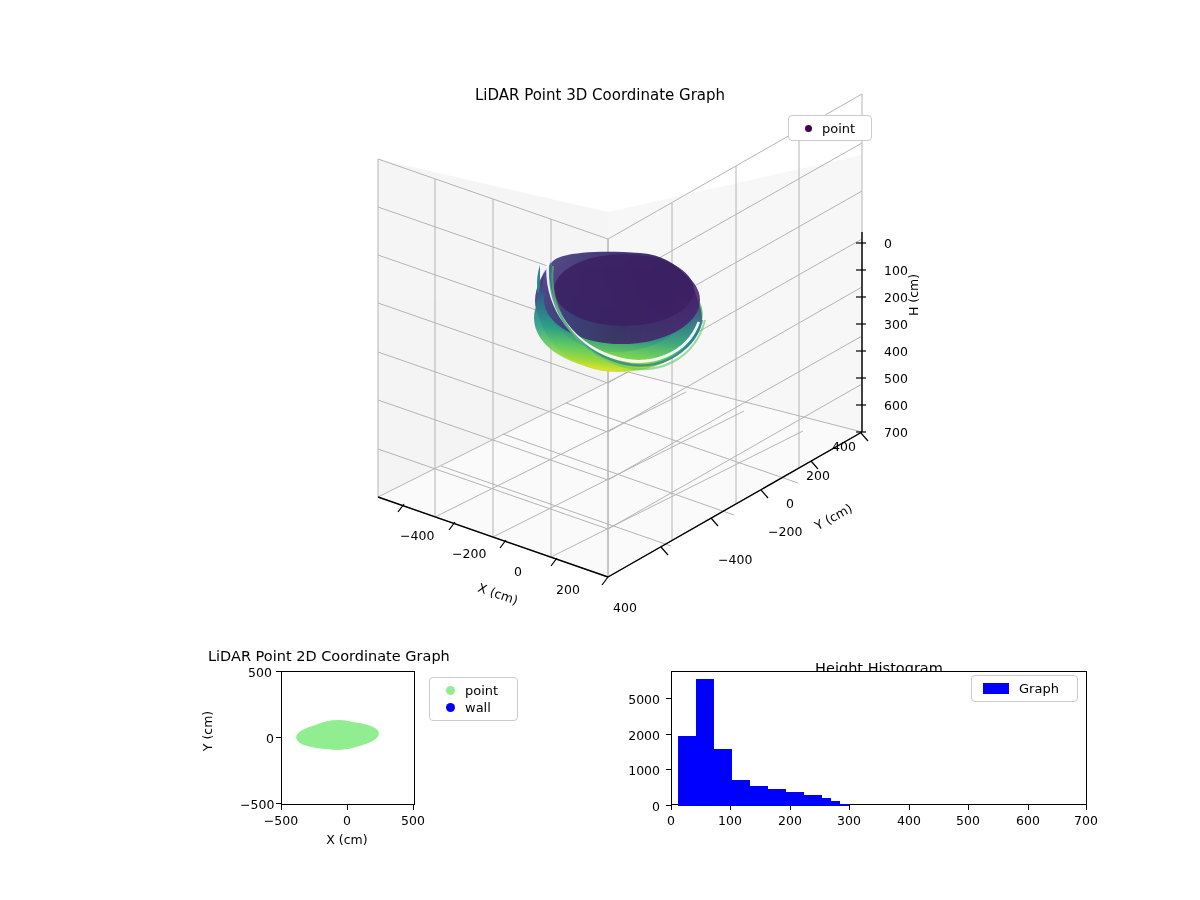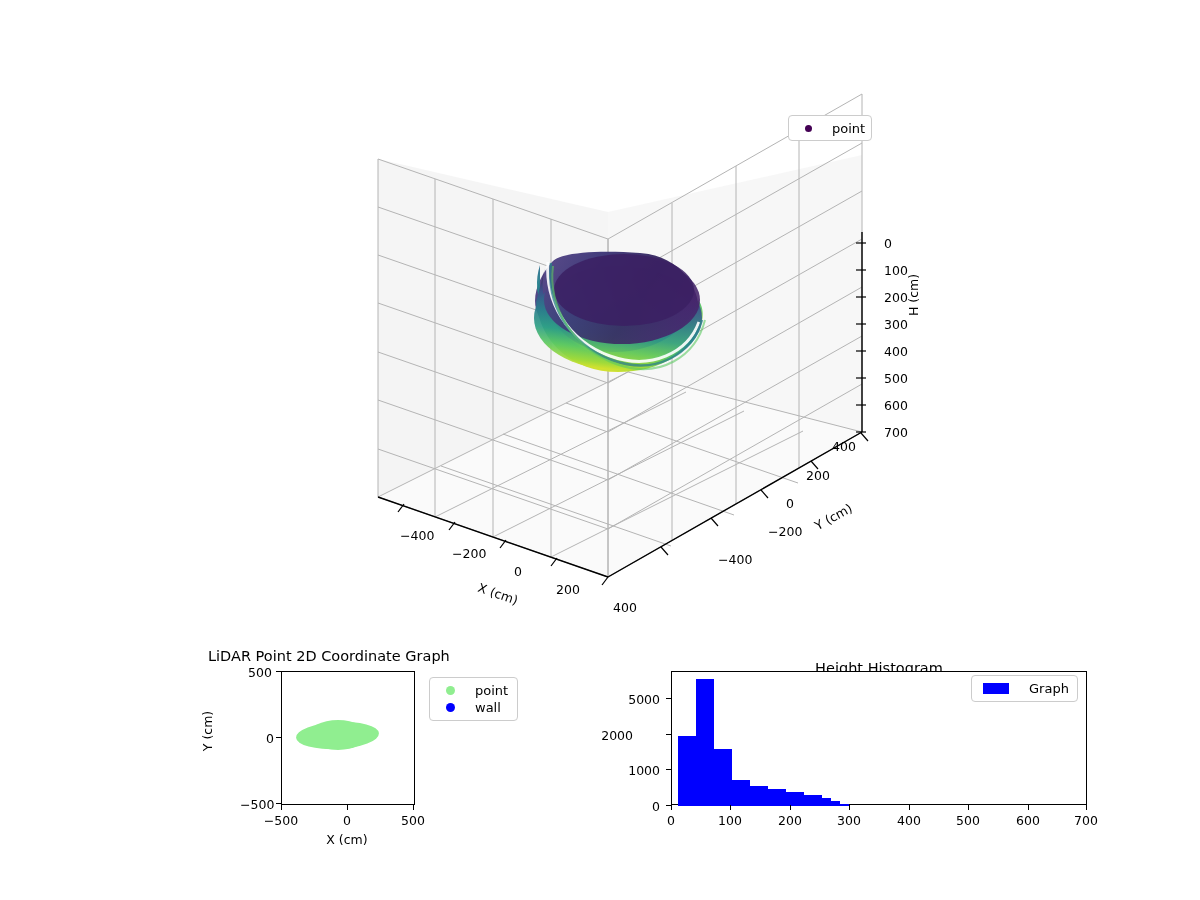--- a/index.html
+++ b/index.html
@@ -14,21 +14,21 @@
   .subtitle{font-size:14.5px;color:#000;white-space:nowrap;}
   .tick{font-size:12.5px;color:#000;white-space:nowrap;}
   .axlabel{font-size:12.5px;color:#000;white-space:nowrap;}
 
   
   .legend{
     position:absolute;background:#fff;border:1px solid #cccccc;border-radius:4px;
     box-shadow:none;display:flex;flex-direction:column;justify-content:center;
     padding:4px 8px;box-sizing:border-box;
   }
-  .legend-row{display:flex;align-items:center;gap:20px;height:18px;}
+  .legend-row{display:flex;align-items:center;gap:10px;height:18px;}
   .legend-dot{width:7px;height:7px;border-radius:50%;flex:none;margin-left:8px;}
   .legend-patch{width:26px;height:11px;flex:none;margin-left:3px;}
   .legend-text{font-size:13px;color:#000;}
 
   
   #panel3d{position:absolute;left:0;top:0;width:1200px;height:640px;pointer-events:none;}
   #panel3d svg{position:absolute;left:0;top:0;}
 
   
   .frame{position:absolute;border:1.3px solid #000;box-sizing:border-box;background:#fff;}
@@ -173,20 +173,21 @@
         <ellipse cx="618" cy="318" rx="84" ry="52" fill="url(#bowlGrad)" opacity="0.92"></ellipse>
         <ellipse cx="622" cy="300" rx="78" ry="44" fill="url(#topGrad)" opacity="0.88"></ellipse>
         <ellipse cx="624" cy="290" rx="70" ry="36" fill="#3b2063" opacity="0.85"></ellipse>
         <path d="M548,262 C 545,300 566,340 610,356 C 652,371 688,352 699,322" stroke="#ffffff" stroke-width="3" fill="none" opacity="0.9"></path>
         <path d="M551,263 C 546,302 568,344 612,360 C 656,376 692,354 702,320" stroke="#2b7d8c" stroke-width="2.5" fill="none" opacity="0.75"></path>
         <path d="M553,266 C 548,306 572,348 616,364 C 660,380 696,356 705,320" stroke="#5ec962" stroke-width="2" fill="none" opacity="0.6"></path>
       </g>
     </svg>
   </div>
 
+  <div class="abs title3d" style="left:600px;top:86px;transform:translateX(-50%);">LiDAR Point 3D Coordinate Graph</div>
 
   <div class="legend" style="left:788px;top:115px;width:84px;height:26px;">
     <div class="legend-row">
       <span class="legend-dot" style="background:#440154;"></span>
       <span class="legend-text">point</span>
     </div>
   </div>
 
   <div class="abs tick" style="left:884px;top:236px;">0</div>
   <div class="abs tick" style="left:884px;top:263px;">100</div>
@@ -267,21 +268,21 @@
       <div class="bar" style="left:132px;width:9px;height:11px;"></div>
       <div class="bar" style="left:141px;width:9px;height:11px;"></div>
       <div class="bar" style="left:150px;width:9px;height:8px;"></div>
       <div class="bar" style="left:159px;width:9px;height:5px;"></div>
       <div class="bar" style="left:168px;width:9px;height:2px;"></div>
     </div>
   </div>
 
   <div class="abs tick" style="left:660px;top:799px;transform:translate(-100%,0);">0</div>
   <div class="abs tick" style="left:660px;top:763px;transform:translate(-100%,0);">1000</div>
-  <div class="abs tick" style="left:633px;top:728px;transform:translate(-100%,0);">2000</div>
+  <div class="abs tick" style="left:660px;top:728px;transform:translate(-100%,0);">2000</div>
   <div class="abs tick" style="left:660px;top:692px;transform:translate(-100%,0);">5000</div>
   <div class="tickmark" style="left:666px;top:805px;width:5px;height:1.3px;"></div>
   <div class="tickmark" style="left:666px;top:769px;width:5px;height:1.3px;"></div>
   <div class="tickmark" style="left:666px;top:734px;width:5px;height:1.3px;"></div>
   <div class="tickmark" style="left:666px;top:698px;width:5px;height:1.3px;"></div>
 
   <div class="tickmark" style="left:671px;top:805px;width:1.3px;height:5px;"></div>
   <div class="tickmark" style="left:730px;top:805px;width:1.3px;height:5px;"></div>
   <div class="tickmark" style="left:790px;top:805px;width:1.3px;height:5px;"></div>
   <div class="tickmark" style="left:849px;top:805px;width:1.3px;height:5px;"></div>

